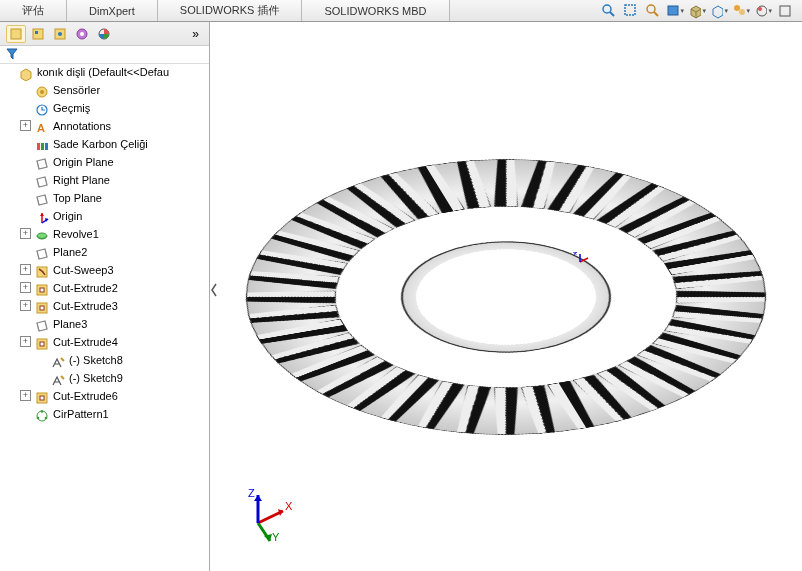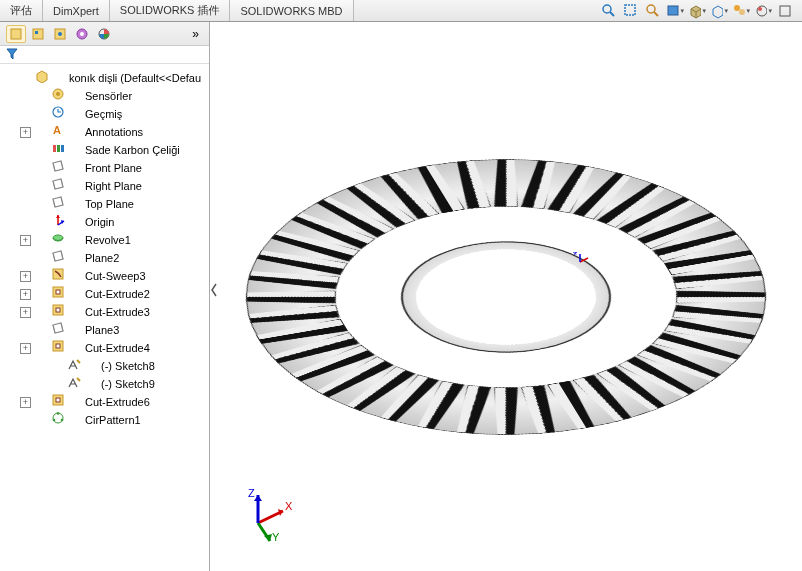--- a/index.html
+++ b/index.html
@@ -1,34 +1,34 @@
 <!DOCTYPE html>
 <html><head>
 <meta charset="utf-8">
 <style>
   * { box-sizing: border-box; margin: 0; padding: 0; font-family: "Microsoft YaHei", Tahoma, sans-serif; font-size: 11px; }
   body { width: 802px; height: 571px; background: #fff; overflow: hidden; position: relative; }
 
   .topbar { height: 22px; border-bottom: 1px solid #999; display: flex; align-items: stretch; background: linear-gradient(#f5f5f5,#e6e6e6); }
-  .tab { padding: 2px 10px; border-right: 1px solid #bbb; display: flex; align-items: center; color: #333; cursor: pointer; background: linear-gradient(#fafafa,#e8e8e8); }
+  .tab { padding: 2px 22px; border-right: 1px solid #bbb; display: flex; align-items: center; color: #333; cursor: pointer; background: linear-gradient(#fafafa,#e8e8e8); }
   .topbar .flex { flex: 1; }
   .toolicons { display: flex; align-items: center; gap: 4px; padding: 0 8px; }
   .ticon { width: 18px; height: 18px; display: flex; align-items: center; justify-content: center; cursor: pointer; }
   .ticon.dd::after { content: "▾"; font-size: 7px; color: #555; margin-left: 1px; }
 
   .main { display: flex; height: 549px; }
   .sidebar { width: 210px; border-right: 1px solid #aaa; background: #fff; display: flex; flex-direction: column; }
   .sbtabs { height: 24px; border-bottom: 1px solid #ccc; display: flex; align-items: center; gap: 2px; padding: 2px 6px; background: linear-gradient(#f2f2f2,#e8e8e8); }
   .sbtab { width: 20px; height: 18px; display: flex; align-items: center; justify-content: center; cursor: pointer; border: 1px solid transparent; }
   .sbtab.active { border: 1px solid #e2c46a; background: #fff4d6; border-radius: 2px; }
   .sbtabs .more { margin-left: auto; font-size: 12px; cursor: pointer; padding: 0 4px; }
   .filterrow { height: 18px; border-bottom: 1px solid #ddd; padding: 2px 6px; }
   .filterrow svg { display: block; }
   .tree { flex: 1; overflow: auto; padding: 2px 2px 6px 2px; }
-  .node { display: flex; align-items: flex-end; height: 18px; padding-left: 2px; white-space: nowrap; cursor: default; gap: 16px; }
+  .node { display: flex; align-items: flex-start; height: 18px; padding-left: 2px; white-space: nowrap; cursor: default; }
   .exp { width: 11px; height: 11px; border: 1px solid #888; display: flex; align-items: center; justify-content: center; font-size: 9px; line-height: 1; margin-right: 3px; cursor: pointer; background: #fff; color: #555; }
   .noexp { width: 11px; margin-right: 3px; }
   .nicon { width: 16px; height: 16px; display: flex; align-items: center; justify-content: center; margin-right: 3px; }
   .lbl { color: #000; }
   .ind1 { padding-left: 18px; }
   .ind2 { padding-left: 34px; }
 
   .viewport { flex: 1; position: relative; background: #fff; }
   .gearwrap { position: absolute; left: 50%; top: 50%; transform: translate(-50%,-50%); }
   .gear { width: 520px; height: 520px; transform: rotateX(58deg) rotateZ(-18deg); transform-style: preserve-3d; position: relative; }
@@ -199,21 +199,21 @@
             <span class="lbl">Sade Karbon Çeliği</span>
           </div>
           <div class="node ind1">
             <span class="noexp"></span>
             <span class="nicon">
               <svg width="14" height="14">
                 <path d="M2 4 L10 2 L12 10 L4 12 Z" fill="none" stroke="#888" stroke-width="1.2"></path>
                 <path d="M4 12 L2 4 M10 2 L12 10" stroke="#888" stroke-width="0.6"></path>
               </svg>
             </span>
-            <span class="lbl">Front Plane</span>
+            <span class="lbl">Origin Plane</span>
           </div>
           <div class="node ind1">
             <span class="noexp"></span>
             <span class="nicon">
               <svg width="14" height="14">
                 <path d="M2 4 L10 2 L12 10 L4 12 Z" fill="none" stroke="#888" stroke-width="1.2"></path>
                 <path d="M4 12 L2 4 M10 2 L12 10" stroke="#888" stroke-width="0.6"></path>
               </svg>
             </span>
             <span class="lbl">Right Plane</span>

